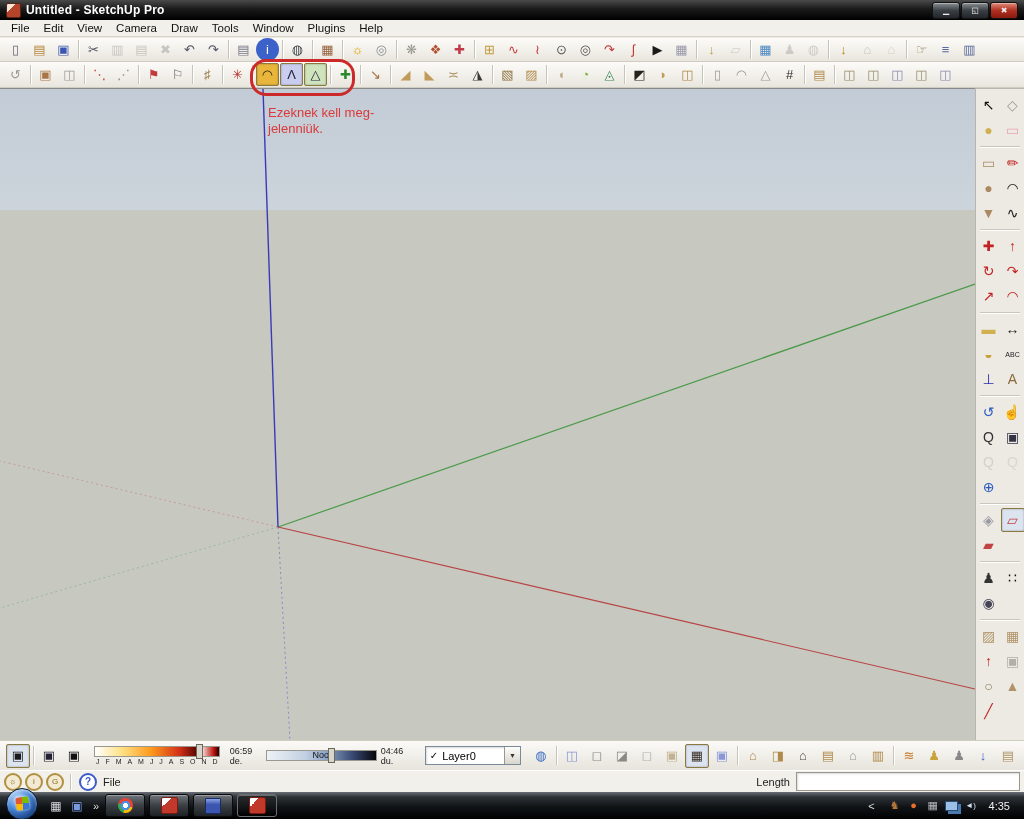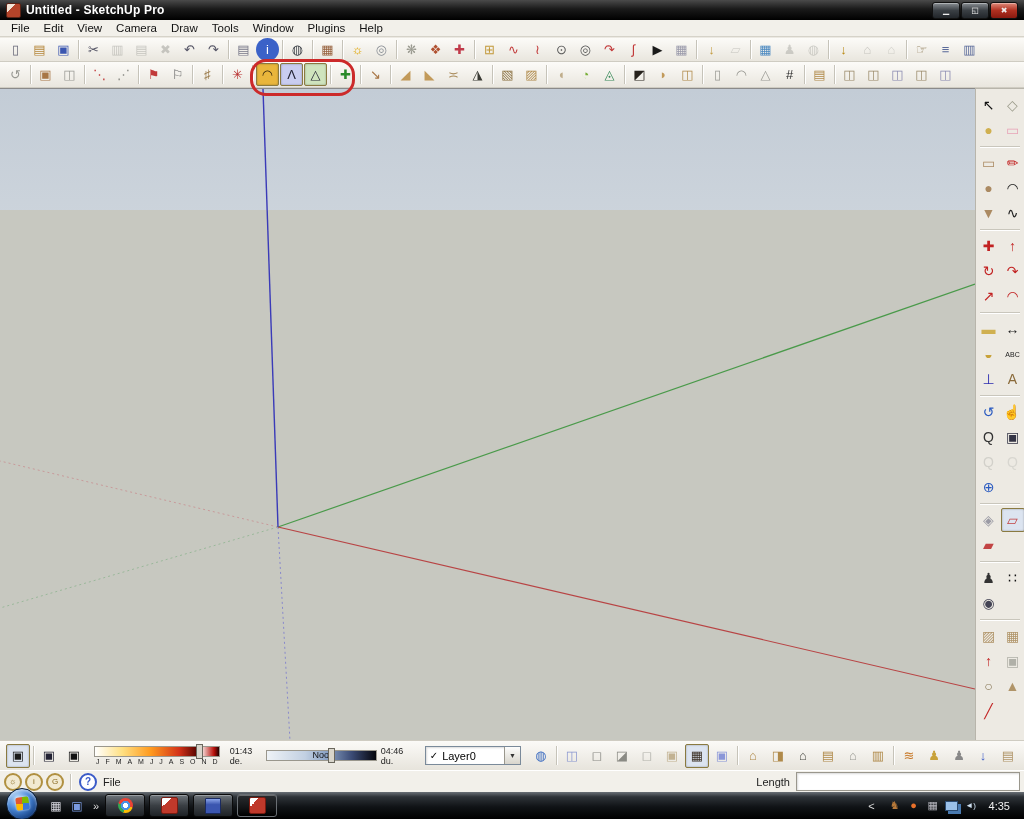--- a/index.html
+++ b/index.html
@@ -297,20 +297,24 @@
       <div id="ground"></div>
       <svg id="axes" width="975" height="652" viewBox="0 0 975 652">
         <line x1="278" y1="438" x2="0" y2="372" stroke-dasharray="2 3" stroke-width="1" stroke="#c89a9a"></line>
         <line x1="278" y1="438" x2="0" y2="519" stroke-dasharray="2 3" stroke-width="1" stroke="#9ab89a"></line>
         <line x1="278" y1="438" x2="290" y2="652" stroke-dasharray="2 3" stroke-width="1" stroke="#8888cc"></line>
         <line x1="278" y1="438" x2="975" y2="195" stroke-width="1.2" stroke="#4a9a4a"></line>
         <line x1="278" y1="438" x2="975" y2="600" stroke-width="1.2" stroke="#b84444"></line>
         <line x1="263" y1="0" x2="278" y2="438" stroke-width="1.4" stroke="#3a3ab8"></line>
       </svg>
       <div id="ann-oval"></div>
+      <div id="ann-text">
+        <div>Ezeknek kell meg-</div>
+        <div>jelenniük.</div>
+      </div>
     </div>
     <div id="sidebar">
         <span class="grp">
           <span class="icn" style="color: rgb(17, 17, 17);">↖</span>
           <span class="icn" style="color: rgb(154, 154, 138);">◇</span>
           <span class="icn" style="color: rgb(208, 176, 80);">●</span>
           <span class="icn" style="color: rgb(232, 164, 184);">▭</span>
         </span>
         <span class="sep"></span>
         <span class="grp">
@@ -402,21 +406,21 @@
           <span>J</span>
           <span>J</span>
           <span>A</span>
           <span>S</span>
           <span>O</span>
           <span>N</span>
           <span>D</span>
         </span>
     </span>
     <span class="timectl">
-      <span>01:43 de.</span>
+      <span>06:59 de.</span>
       <span class="timebar">
         <span class="noon">Noon</span>
         <span class="timehandle"></span>
       </span>
       <span>04:46 du.</span>
     </span>
     <span class="combo">
       <span class="check">✓</span>
       <span>Layer0</span>
       <span class="arrow">▼</span>

